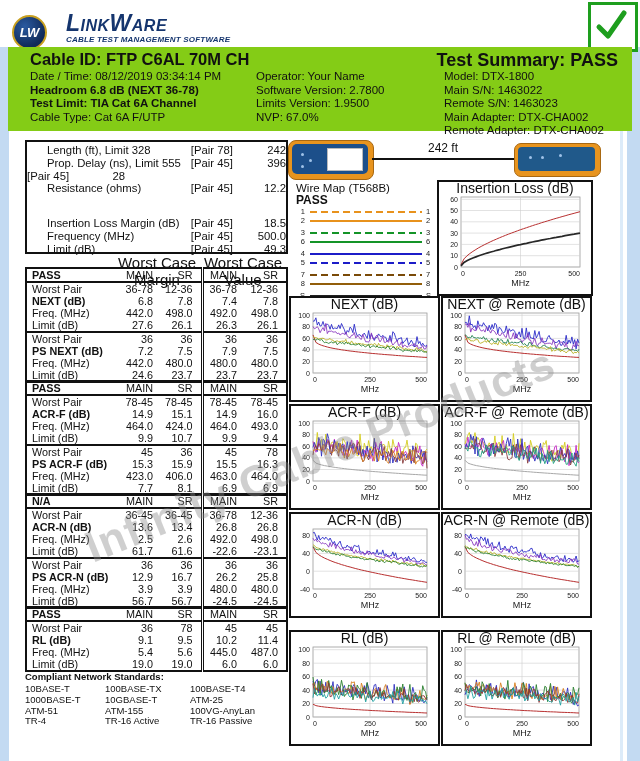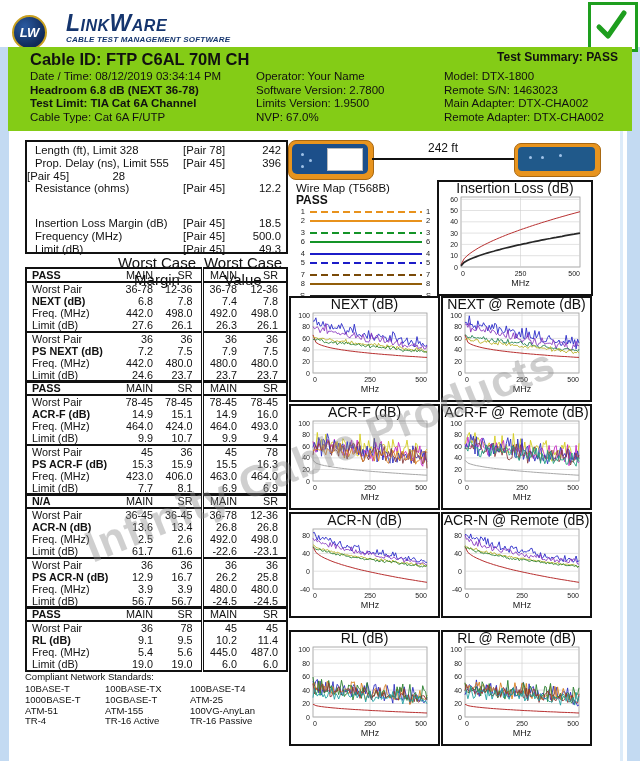--- a/index.html
+++ b/index.html
@@ -16,31 +16,31 @@
       border:2px solid #c8a020;color:#fff;font-weight:bold;font-style:italic;font-size:13px;
       display:flex;align-items:center;justify-content:center;margin-top:4px;}
   #logo-text{margin-left:19px;}
   #logo-title{font-variant:small-caps;font-weight:bold;font-style:italic;font-size:23px;line-height:24px;color:#15356e;letter-spacing:.5px;}
   #logo-sub{font-size:8px;font-weight:bold;font-style:italic;color:#15356e;letter-spacing:.2px;}
   
   #check-box{position:absolute;left:588px;top:2px;width:44px;height:44px;background:#fff;border:3px solid #1e9e1e;}
   
   #band{position:absolute;left:8px;top:47px;width:624px;height:84px;background:#84cc16;}
   #cable-id{position:absolute;left:22px;top:3px;font-size:16.5px;font-weight:bold;}
-  #test-summary{position:absolute;right:14px;top:3px;font-size:12px;font-weight:bold;}
+  #test-summary{position:absolute;right:14px;top:3px;font-size:18px;font-weight:bold;}
   .band-col{position:absolute;top:23px;font-size:11.5px;line-height:13.6px;}
   #band-col1{left:22px;width:225px;}
   #band-col2{left:248px;width:190px;}
   #band-col3{left:436px;width:185px;}
   .band-col .b{font-weight:bold;}
   
   #length-table{position:absolute;left:25px;top:140px;width:259px;height:108px;border:2px solid #111;
       font-size:11.3px;padding-top:2px;}
   .lt-row{display:flex;height:12.8px;line-height:12.8px;}
-  .lt-row .c1{width:148px;padding-left:8px;}
+  .lt-row .c1{width:148px;padding-left:20px;}
   .lt-row .c2{width:58px;}
   .lt-row .c3{width:40px;text-align:right;}
   .lt-spacer{height:22px;}
   
   #main-tester{position:absolute;left:288px;top:140px;width:84px;height:38px;background:#e8941e;border-radius:8px;border:1px solid #a86812;}
   #main-tester .inner{position:absolute;left:3px;top:3px;width:76px;height:30px;background:#1c4f8a;border-radius:5px;}
   #main-tester .screen{position:absolute;left:38px;top:7px;width:34px;height:21px;background:#fff;border:1px solid #bbb;}
   .dot{position:absolute;width:3px;height:3px;border-radius:50%;background:#9fc2e8;}
   #remote-tester{position:absolute;left:514px;top:143px;width:85px;height:32px;background:#e8941e;border-radius:7px;border:1px solid #a86812;}
   #remote-tester .inner{position:absolute;left:3px;top:3px;width:77px;height:24px;background:#20598a;border-radius:4px;}
@@ -60,21 +60,21 @@
   .mtable{position:absolute;left:25px;width:261px;border:2px solid #111;border-collapse:collapse;font-size:10.8px;table-layout:fixed;}
   .mtable td{height:12px;line-height:12px;padding:0;white-space:nowrap;overflow:hidden;}
   .mtable td.lbl{padding-left:5px;text-align:left;}
   .mtable td.num{text-align:right;padding-right:8px;}
   .mtable td.bold, .mtable td.st{font-weight:bold;}
   .mtable tr.thdr td{border-bottom:2px solid #111;}
   .mtable tr.gsep td{border-top:2px solid #111;}
   .mtable td.sep{border-left:3px double #111;}
   
   #standards{position:absolute;left:25px;top:672px;font-size:9.5px;line-height:10.8px;}
-  #standards .title{margin-bottom:1px;}
+  #standards .title{margin-bottom:1px;font-weight:bold;}
   .std-col{position:absolute;top:12px;width:86px;}
   
   .chart-box{position:absolute;border:2px solid #111;background:#fff;}
   .chart-title{font-size:14px;text-align:center;height:12px;line-height:13px;}
   svg text.tick{font-size:7px;fill:#222;font-family:"Liberation Sans",sans-serif;}
   svg text.xlab{font-size:9px;fill:#222;font-family:"Liberation Sans",sans-serif;}
   
   #watermark{position:absolute;left:20px;top:330px;width:600px;text-align:center;
      font-size:44px;font-weight:bold;color:#8a8a8a;opacity:.40;transform:rotate(-22deg);
      transform-origin:50% 50%;pointer-events:none;z-index:50;letter-spacing:1px;top:430px;}
@@ -112,20 +112,21 @@
         <div>Cable Type: Cat 6A F/UTP</div>
       </div>
     <div id="band-col2" class="band-col">
         <div>Operator: Your Name</div>
         <div>Software Version: 2.7800</div>
         <div>Limits Version: 1.9500</div>
         <div>NVP: 67.0%</div>
       </div>
     <div id="band-col3" class="band-col">
         <div>Model: DTX-1800</div>
+        <div>Main S/N: 1463022</div>
         <div>Remote S/N: 1463023</div>
         <div>Main Adapter: DTX-CHA002</div>
         <div>Remote Adapter: DTX-CHA002</div>
       </div>
   </div>
 
   <div id="length-table">
       <div class="lt-row">
         <span class="c1">Length (ft), Limit 328</span>
         <span class="c2">[Pair 78]</span>

